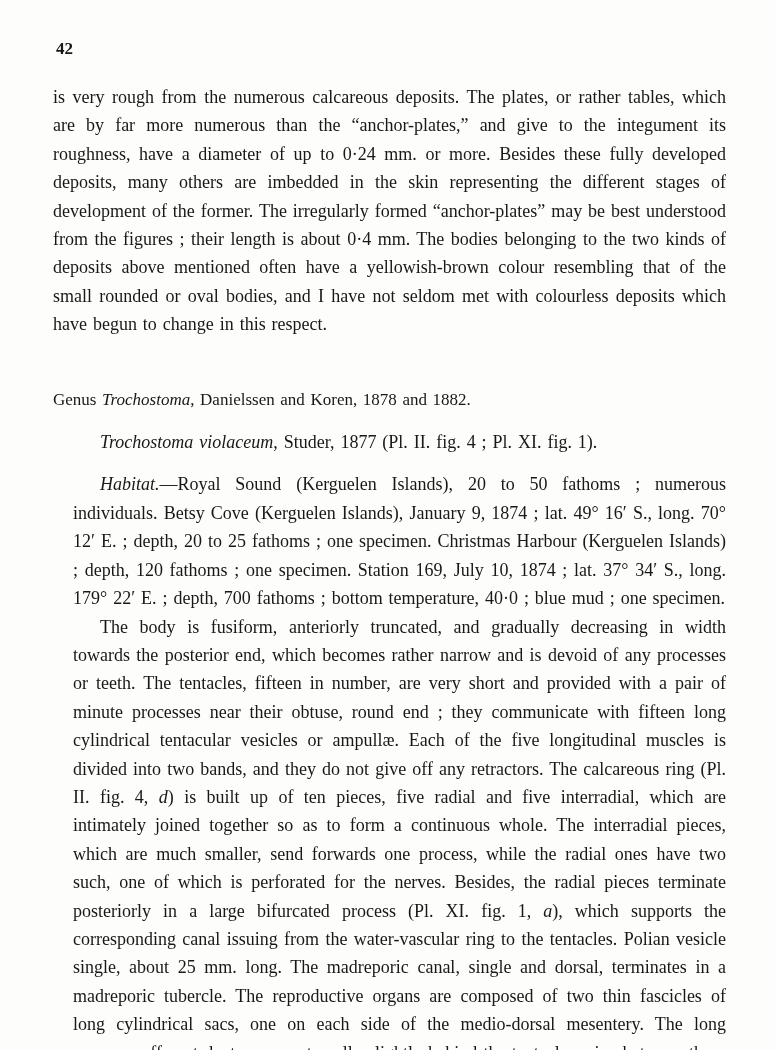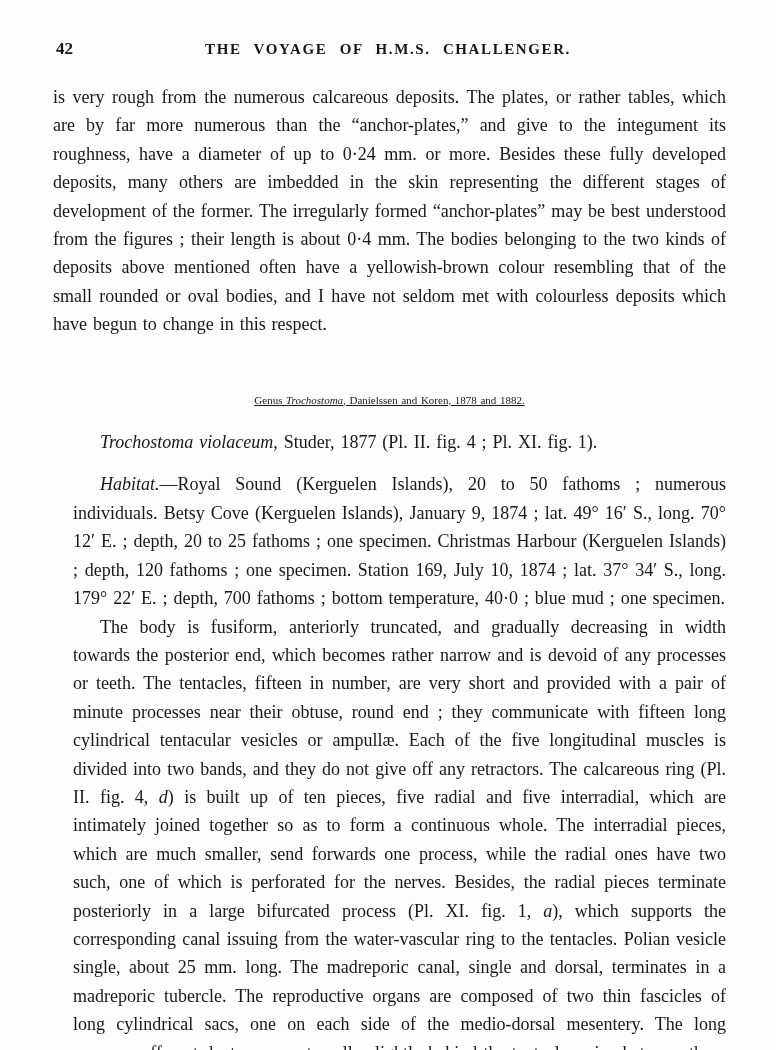--- a/index.html
+++ b/index.html
@@ -51,42 +51,39 @@
       text-align: justify;
       word-spacing: 0.08em;
       color: #181818;
     }
     .indent {
       text-indent: 27px;
       margin-left: 20px;
     }
     .genus-heading {
       margin: 47px 0 14px 0;
-      font-size: 11px;
+      font-size: 17px;
       line-height: 28.4px;
-      text-align: center;
       word-spacing: 0.08em;
       color: #181818;
-      text-decoration: underline;
     }
     .species-line {
       margin-bottom: 14px;
     }
     .it {
       font-style: italic;
     }
   </style>
 </head>
 <body>
 
 <div class="page">
 
   <div class="running-head">
     <span class="page-num">42</span>
-    <span class="head-title">THE VOYAGE OF H.M.S. CHALLENGER.</span>
   </div>
 
   <div class="content">
 
     <p class="para">is very rough from the numerous calcareous deposits.  The plates, or rather tables, which are by far more numerous than the “anchor-plates,” and give to the integument its roughness, have a diameter of up to 0·24 mm. or more.  Besides these fully developed deposits, many others are imbedded in the skin representing the different stages of development of the former.  The irregularly formed “anchor-plates” may be best understood from the figures ; their length is about 0·4 mm.  The bodies belonging to the two kinds of deposits above mentioned often have a yellowish-brown colour resembling that of the small rounded or oval bodies, and I have not seldom met with colourless deposits which have begun to change in this respect.</p>
 
     <p class="genus-heading"><span>Genus </span><i class="it">Trochostoma</i><span>, Danielssen and Koren, 1878 and 1882.</span></p>
 
     <p class="para indent species-line"><i class="it">Trochostoma violaceum</i><span>, Studer, 1877 (Pl. II. fig. 4 ; Pl. XI. fig. 1).</span></p>
 

